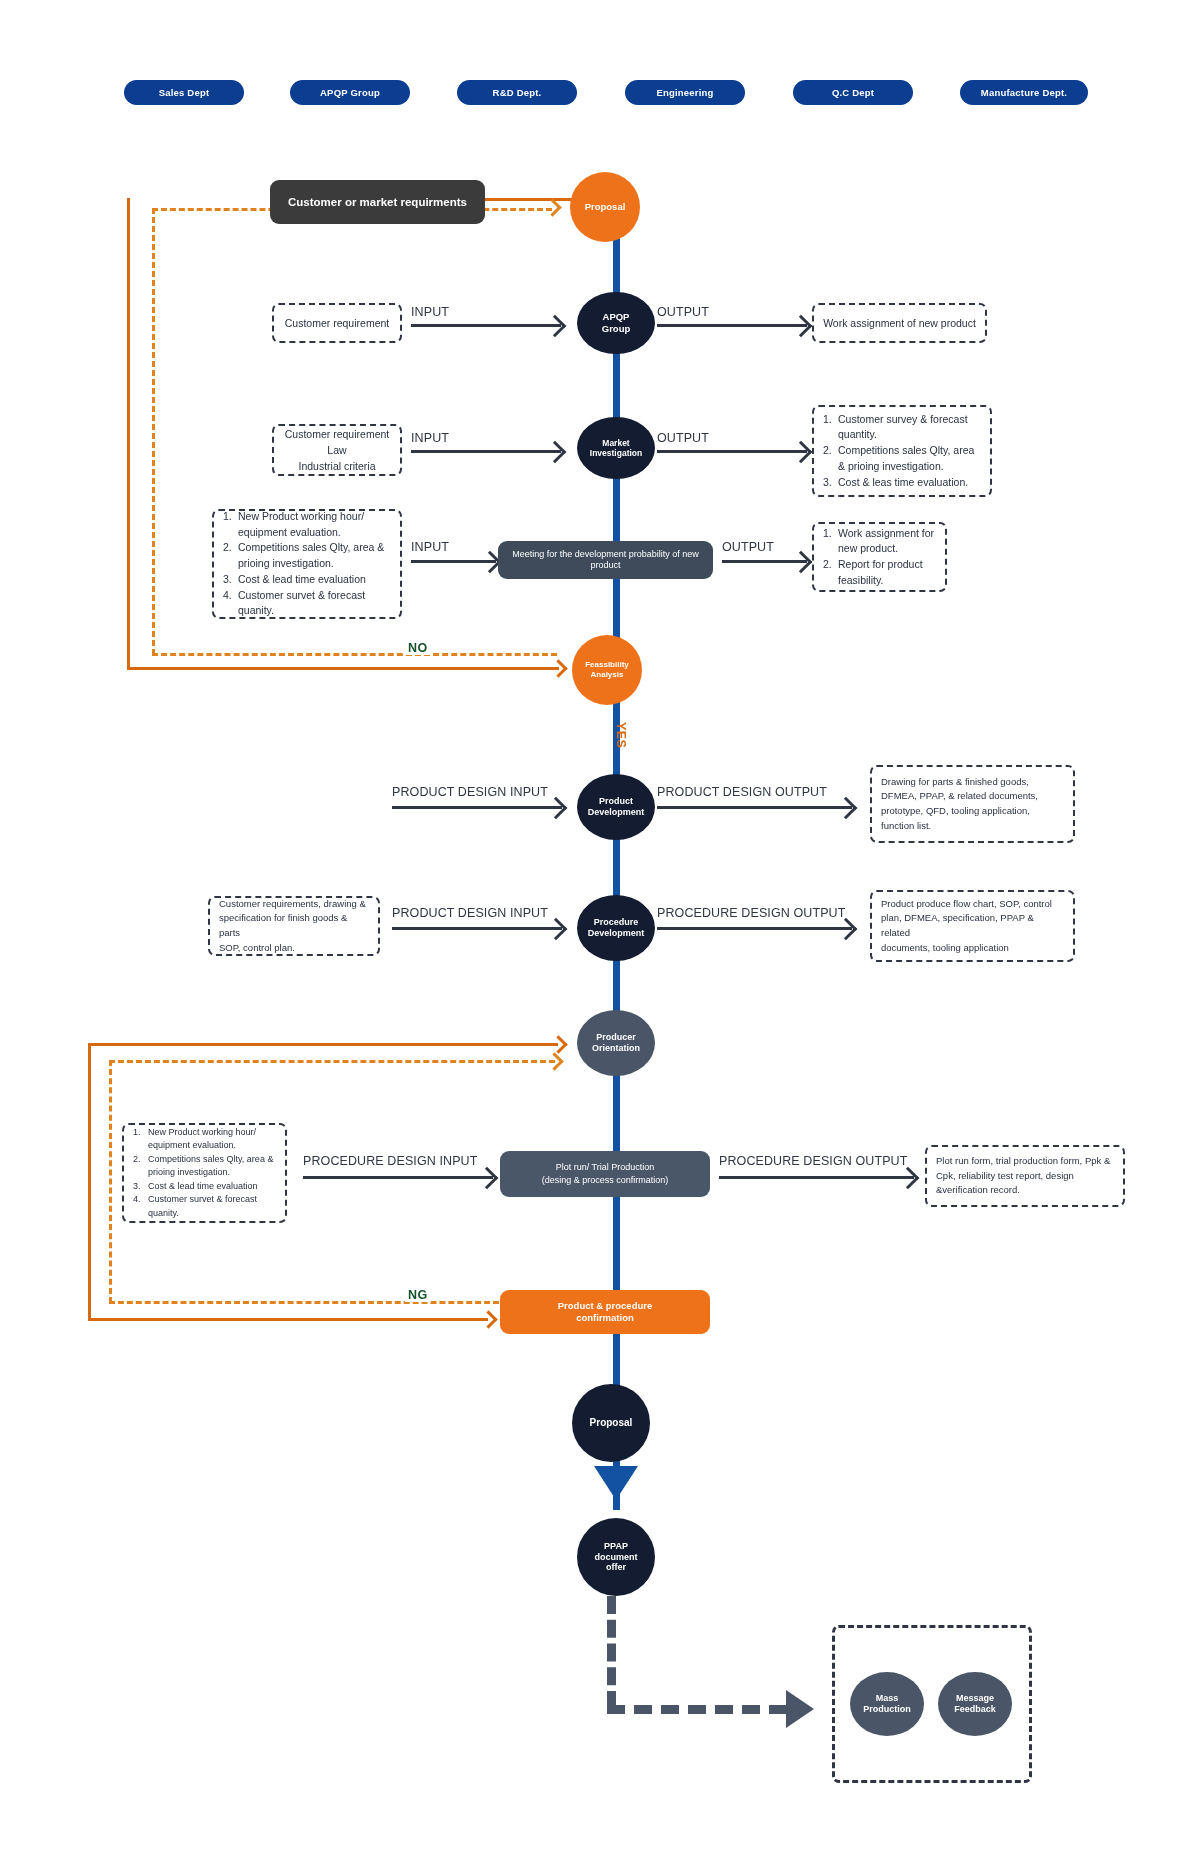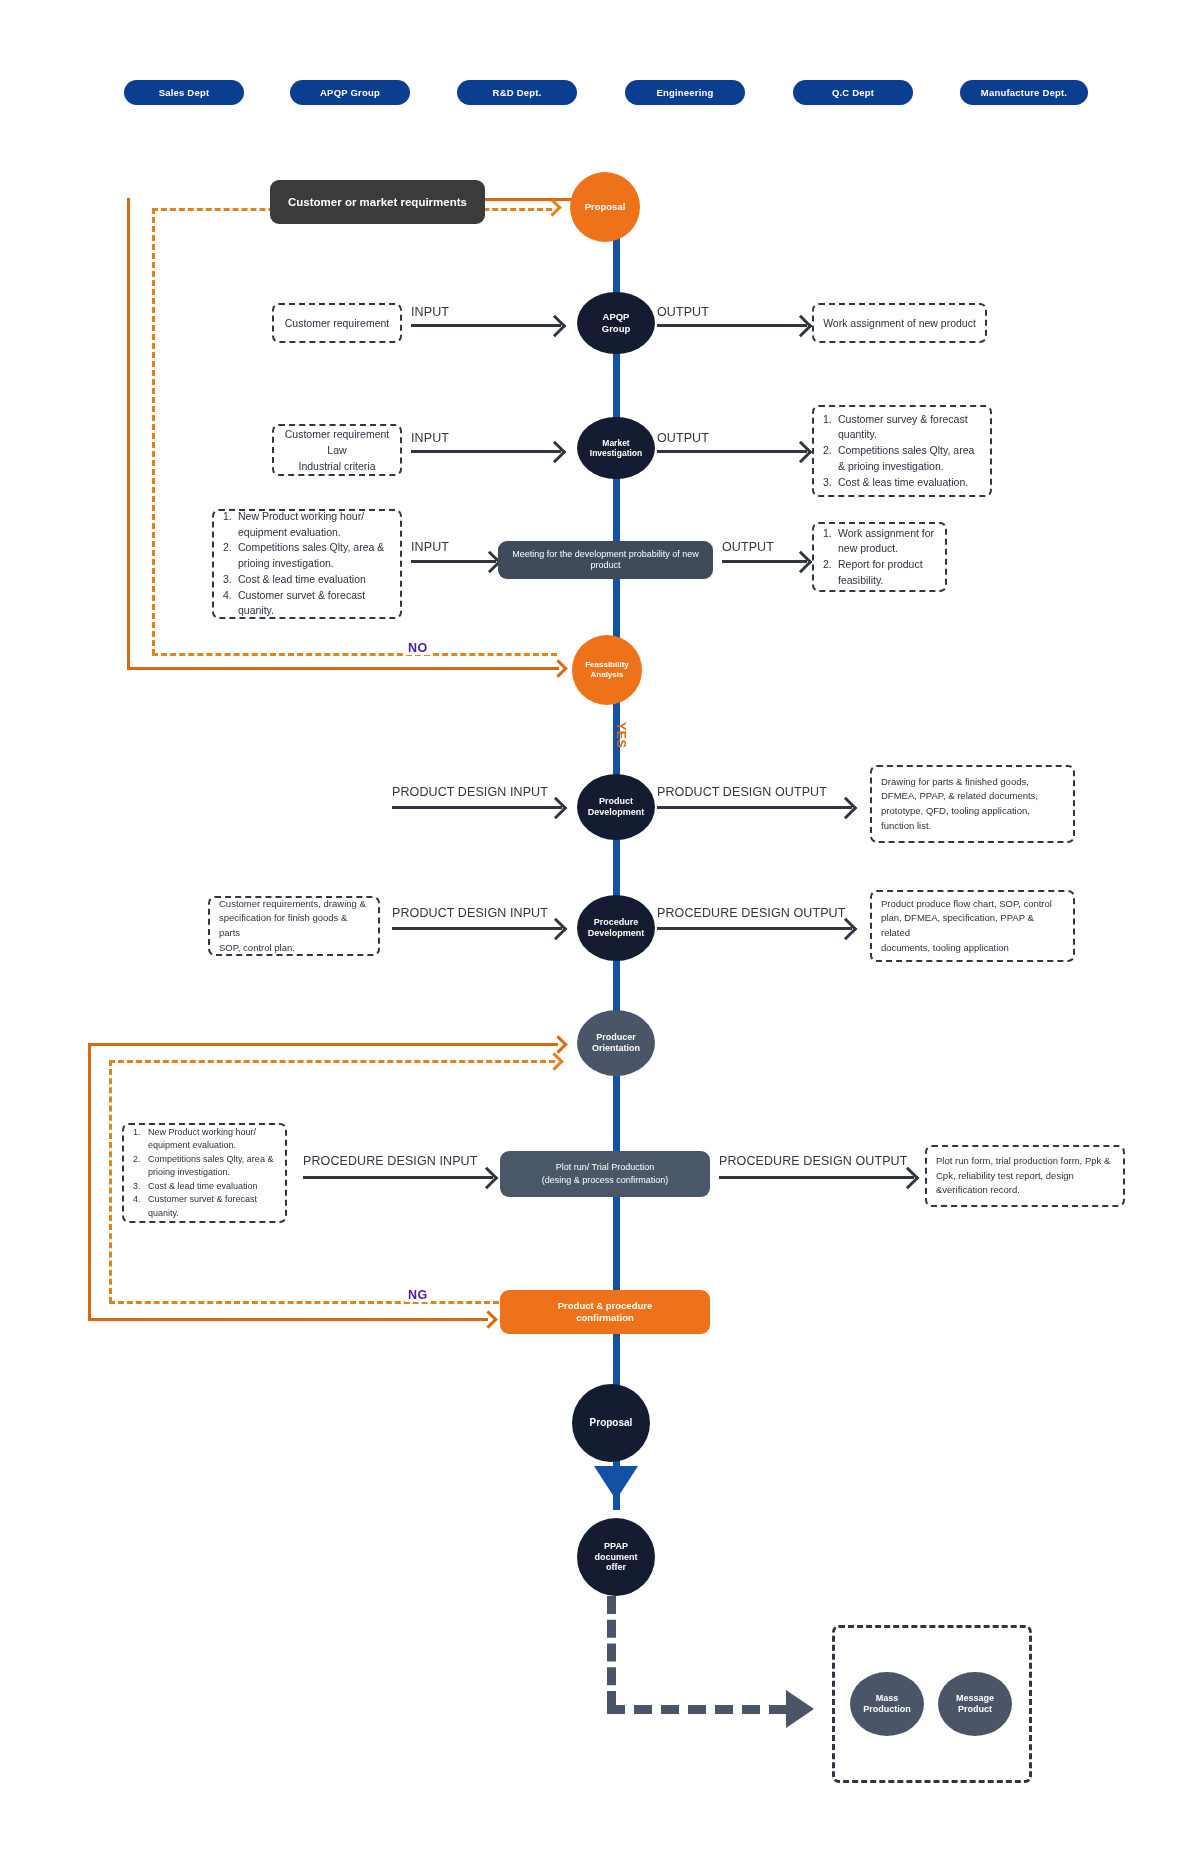--- a/index.html
+++ b/index.html
@@ -138,21 +138,21 @@
     border-right: 3px solid #d9690f;
     transform: rotate(45deg);
     z-index: 3;
   }
   .o-head.light {
     border-top-color: #e0821d;
     border-right-color: #e0821d;
   }
   .o-label {
     position: absolute;
-    color: #4c1d95;
+    color: #14532d;
     font-size: 12.5px;
     font-weight: bold;
     letter-spacing: 0.4px;
     z-index: 7;
     background: #ffffff;
     padding: 0 3px;
   }
   .yes-label {
     position: absolute;
     color: #d9690f;
@@ -421,16 +421,16 @@
   <div class="tdash-h" style="left:607px; top:1705px; width:180px;"></div>
   <div class="tri-head" style="left:786px; top:1690px;"></div>
 
   <div class="group-box" style="left:832px; top:1625px; width:200px; height:158px;"></div>
   <div class="node ellipse slate" style="left:850px; top:1672px; width:74px; height:64px; font-size:9px; white-space:pre-line;">
     <span>Mass
 Production</span>
   </div>
   <div class="node ellipse slate" style="left:938px; top:1672px; width:74px; height:64px; font-size:9px; white-space:pre-line;">
     <span>Message
-Product</span>
+Feedback</span>
   </div>
 
 </div>
 
 </body></html>

